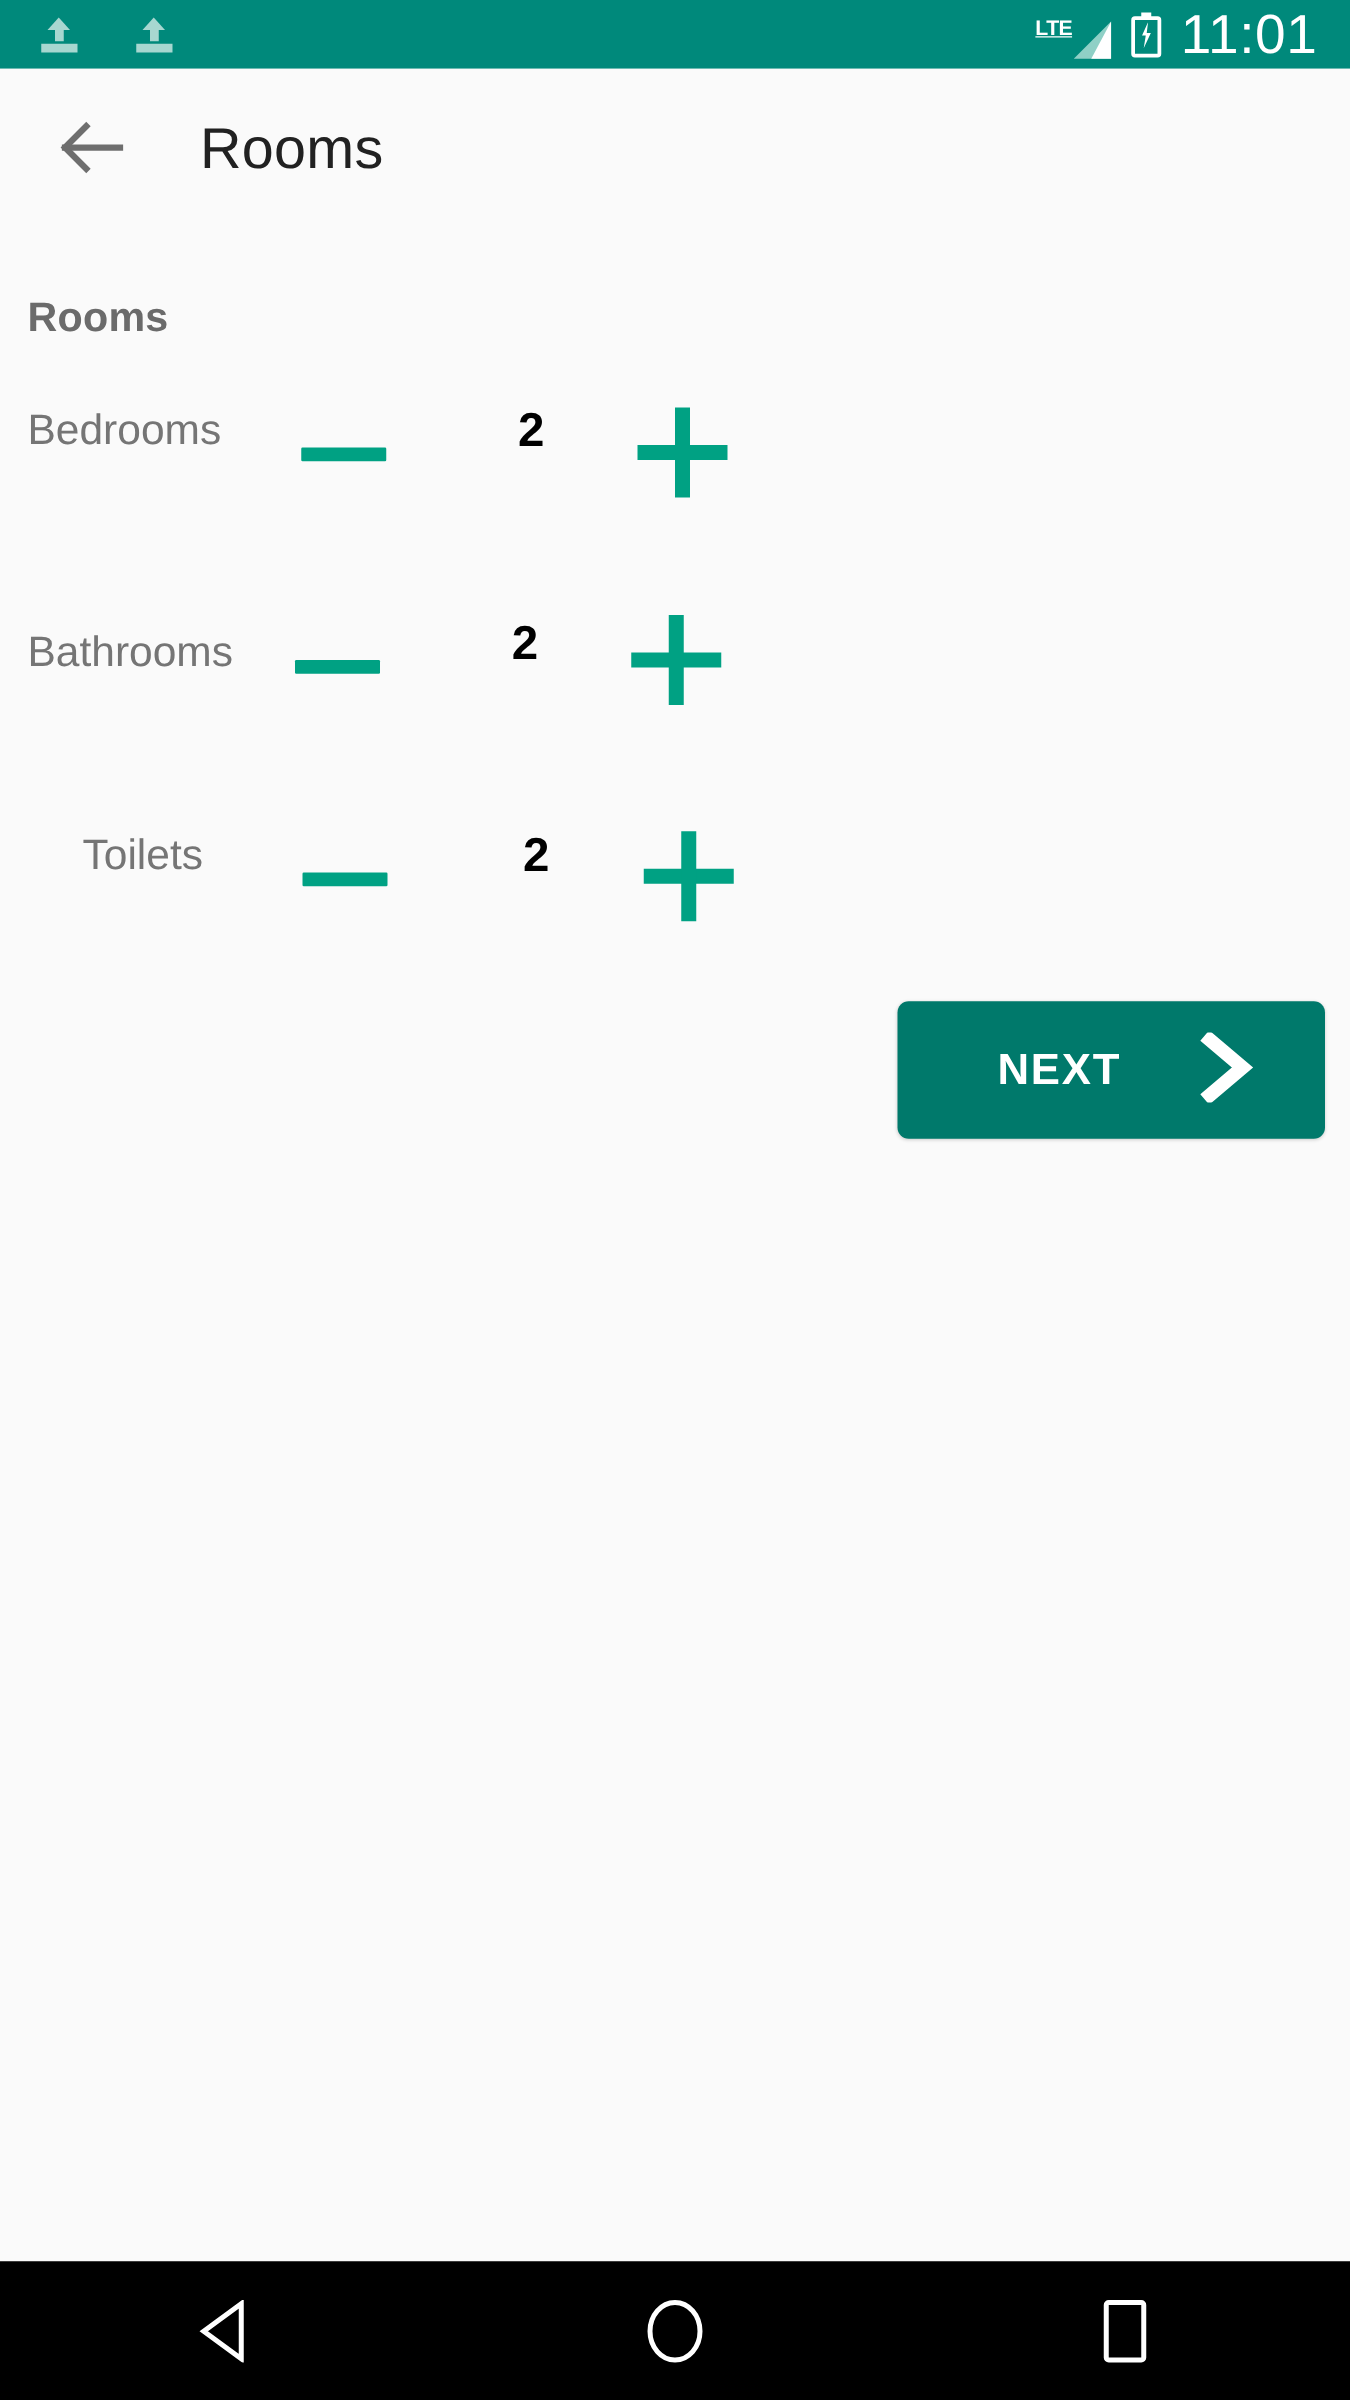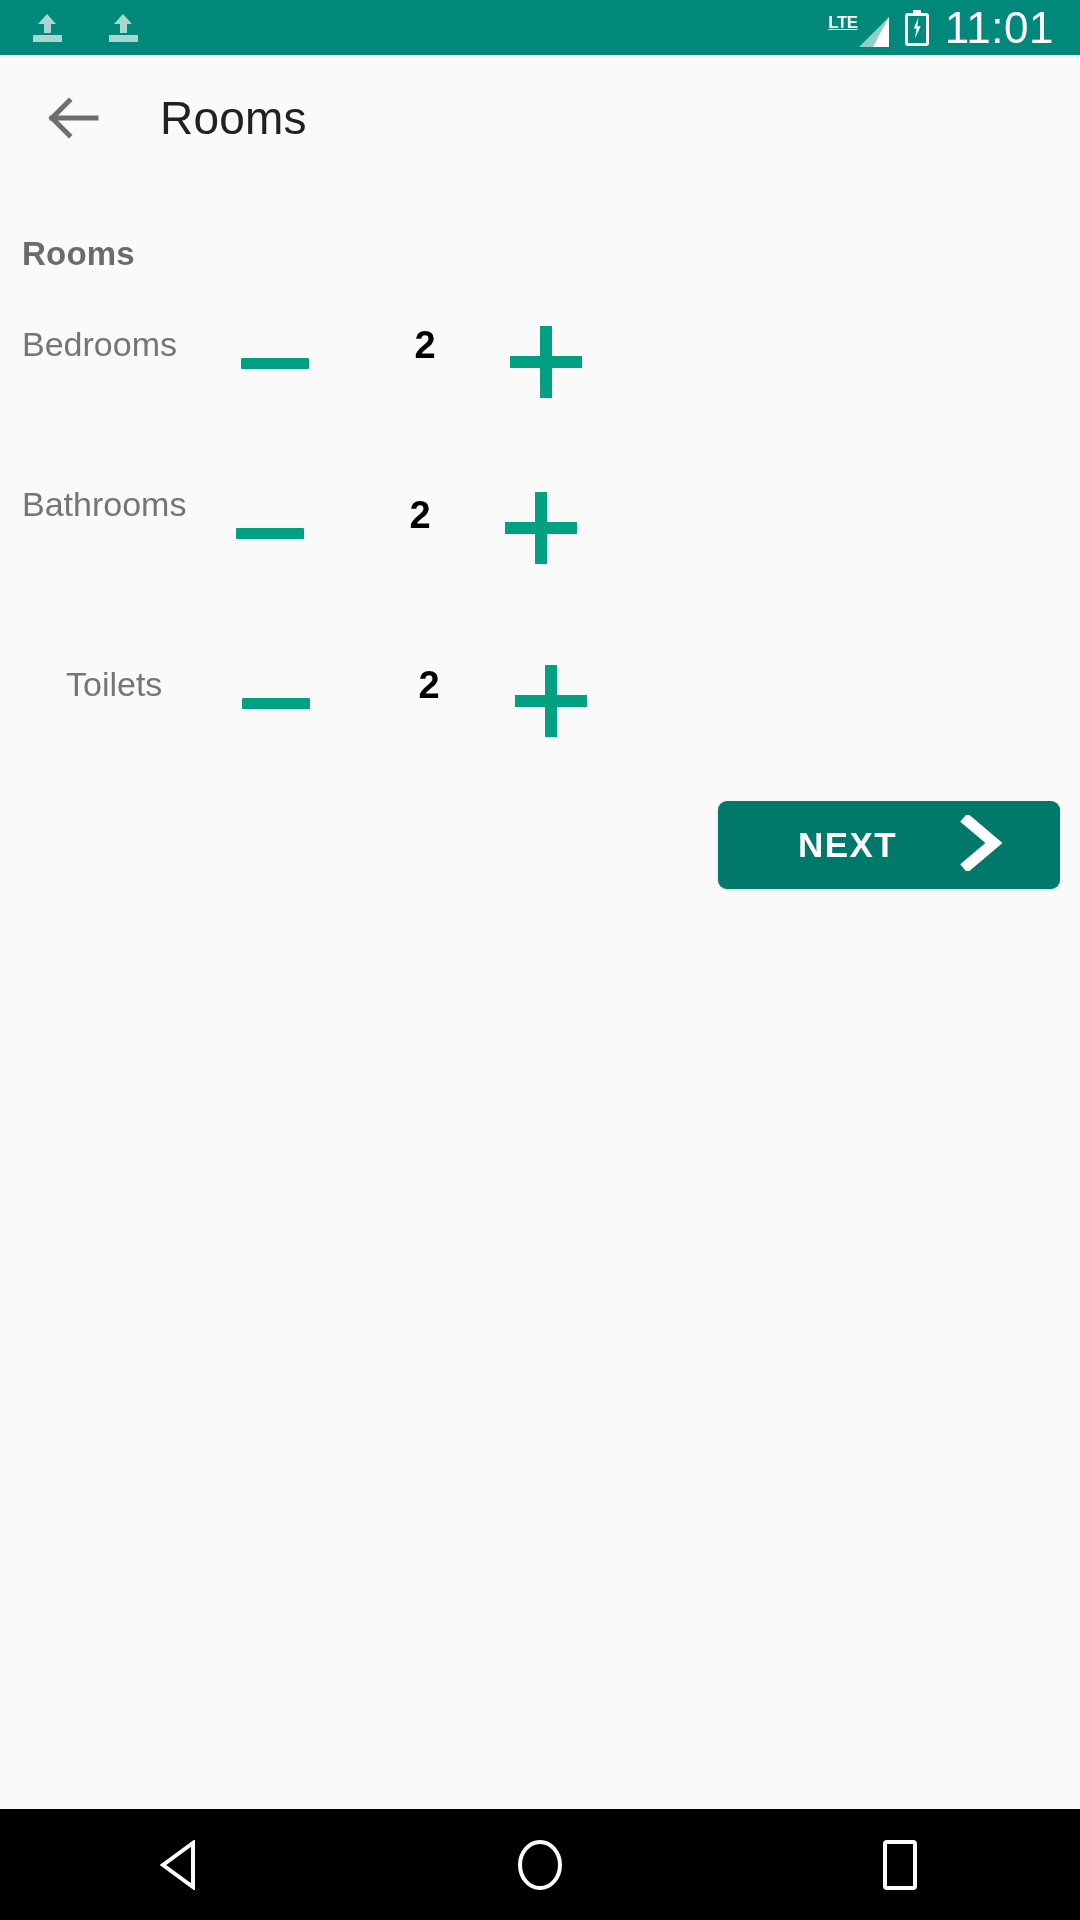--- a/index.html
+++ b/index.html
@@ -104,21 +104,21 @@
   .plus-btn .v {
     position:absolute; left:44px; top:14px; width:12px; height:72px; background:#00a183;
   }
 
   
   .row-bedrooms .row-label { top:52px; }
   .row-bedrooms .minus-btn { left:229px; top:44px; }
   .row-bedrooms .value-text { left:390px; top:51px; }
   .row-bedrooms .plus-btn   { left:496px; top:39px; }
 
-  .row-bathrooms .row-label { top:42px; }
+  .row-bathrooms .row-label { top:60px; }
   .row-bathrooms .minus-btn { left:224px; top:44px; }
   .row-bathrooms .value-text { left:385px; top:51px; }
   .row-bathrooms .plus-btn   { left:491px; top:35px; }
 
   .row-toilets .row-label { top:52px;margin-left:44px; }
   .row-toilets .minus-btn { left:230px; top:44px; }
   .row-toilets .value-text { left:394px; top:51px; }
   .row-toilets .plus-btn   { left:501px; top:38px; }
 
   
@@ -129,21 +129,21 @@
   .checkbox {
     position:absolute; left:361px; top:41px;
     width:47px; height:47px; border-radius:7px; background:#14c08a; cursor:pointer;
   }
   .checkbox svg { position:absolute; left:7px; top:10px; }
 
   
   .next-wrap { position:relative; width:1080px; height:140px; }
   .next-btn {
     position:absolute; left:718px; top:18px;
-    width:342px; height:88px; border-radius:9px;
+    width:342px; height:110px; border-radius:9px;
     background:#00796b; cursor:pointer;
     display:flex; align-items:center;
     box-shadow:0 1px 3px rgba(0,0,0,.18);
   }
   .next-label {
     color:#ffffff; font-size:35px; font-weight:bold; letter-spacing:1.4px;
     margin-left:80px;
   }
   .chev { margin-left:62px; }
 

